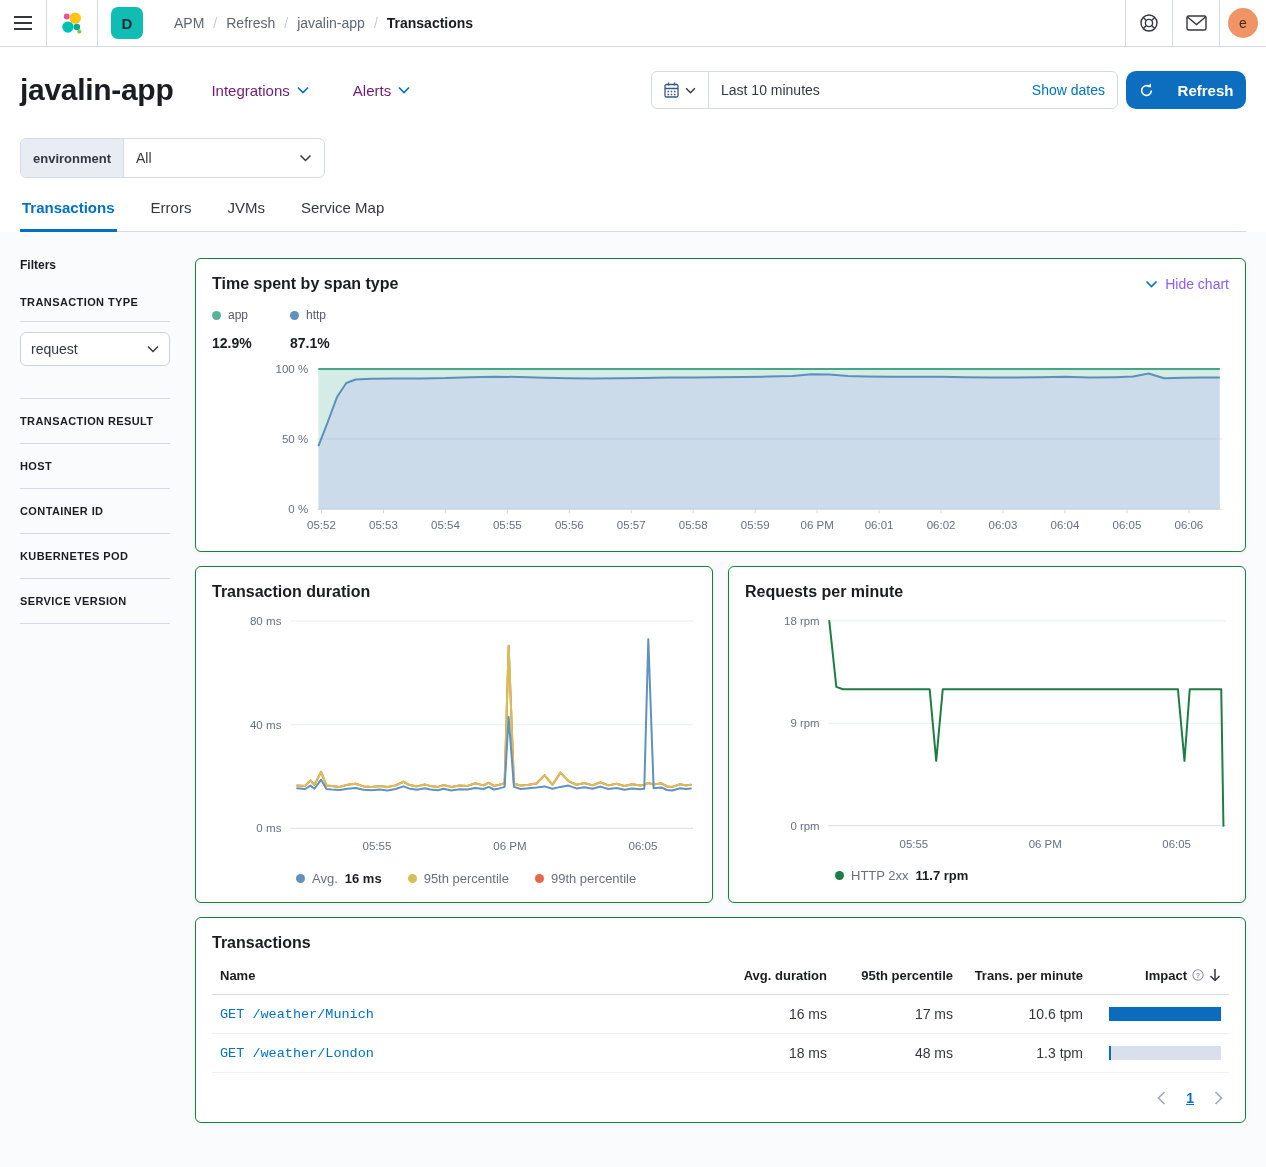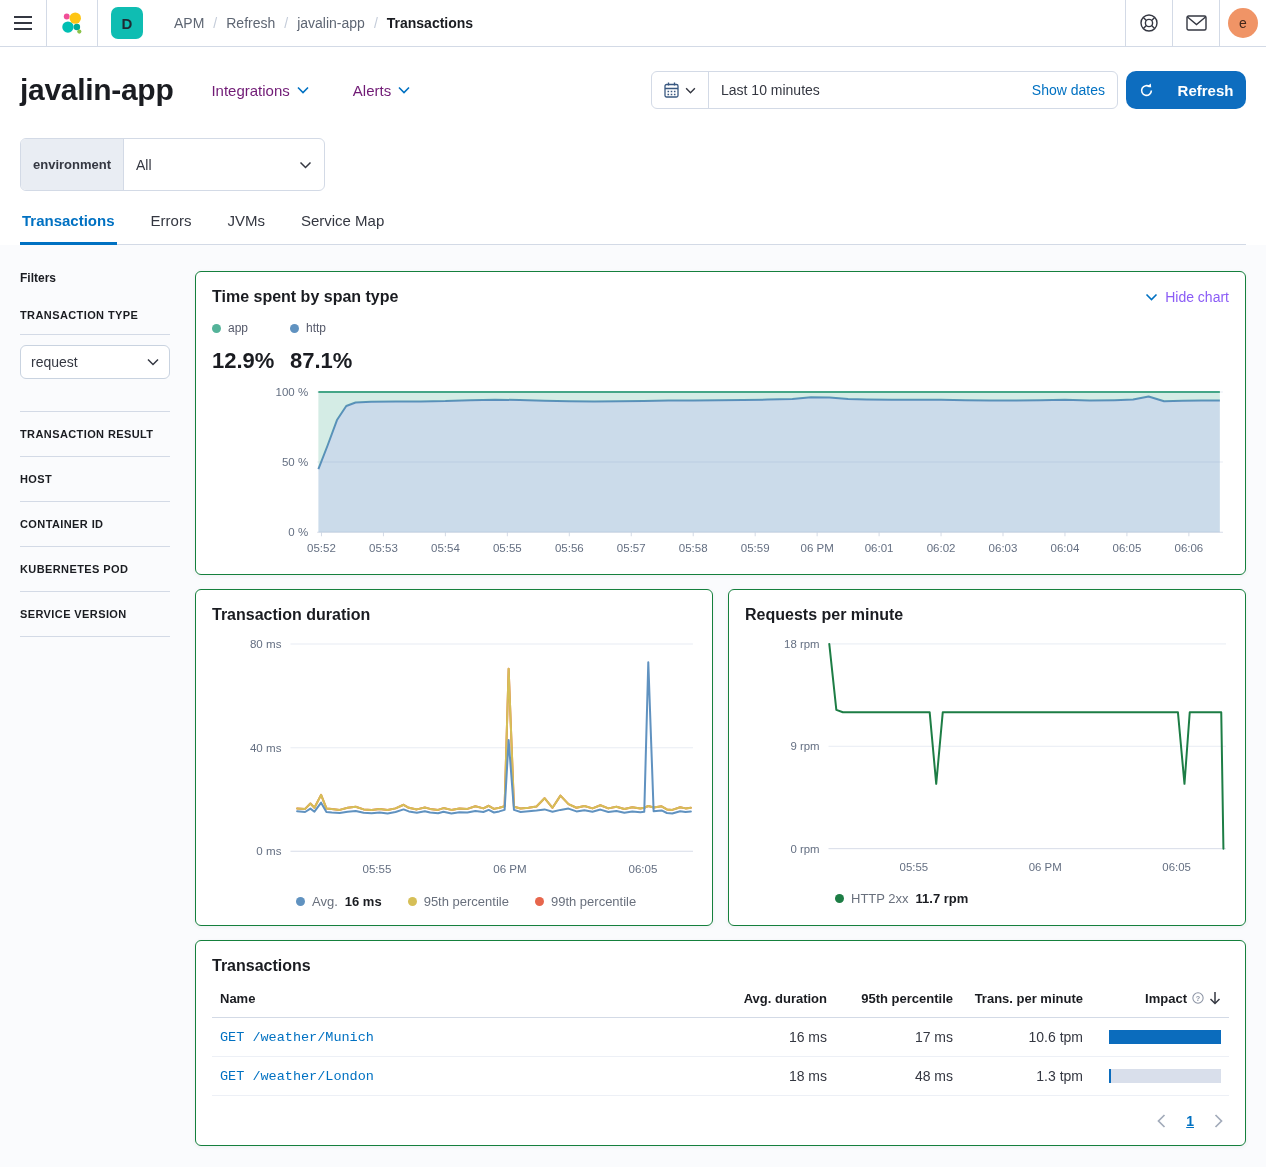--- a/index.html
+++ b/index.html
@@ -38,21 +38,21 @@
   .datepicker { display:flex; align-items:center; height:38px; width:467px; background:#fff; border:1px solid #d3dae6; border-radius:6px; overflow:hidden; }
   .dp-quick { display:flex; align-items:center; gap:6px; padding:0 12px; height:100%; border-right:1px solid #d3dae6; cursor:pointer; }
   .dp-text { flex:1; font-size:14px; color:#343741; padding-left:12px; }
   .dp-showdates { color:#0071c2; font-size:14px; padding-right:12px; cursor:pointer; white-space:nowrap; }
   .refresh-btn { margin-left:8px; height:38px; width:120px; background:#0d6dbf; border:none; border-radius:10px; color:#fff; font-size:15px; font-weight:600; display:flex; align-items:center; justify-content:center; gap:24px; cursor:pointer; font-family:inherit; }
 
   .search-row { display:flex; gap:8px; margin-top:29px; }
   .search-box { flex:1; height:38px; background:#fbfcfd; border:1px solid #d3dae6; border-radius:6px; display:flex; align-items:center; padding:0 12px; gap:9px; }
   .search-box input { border:none; outline:none; background:transparent; flex:1; font-size:14px; font-family:inherit; color:#343741; }
   .search-box input::placeholder { color:#646a77; }
-  .env-group { width:305px; height:53px; border:1px solid #d3dae6; border-radius:6px; display:flex; overflow:hidden; background:#fff; }
+  .env-group { width:305px; height:40px; border:1px solid #d3dae6; border-radius:6px; display:flex; overflow:hidden; background:#fff; }
   .env-label { background:#e9edf3; color:#343741; font-size:13px; font-weight:700; display:flex; align-items:center; padding:0 12px; border-right:1px solid #d3dae6; }
   .env-value { flex:1; display:flex; align-items:center; justify-content:space-between; padding:0 12px; font-size:14px; cursor:pointer; }
 
   .tabs-row { display:flex; gap:32px; margin-top:21px; border-bottom:1px solid #d3dae6; }
   .tab { padding:0 2px 13px; font-size:15px; color:#343741; cursor:pointer; margin-bottom:-1px; }
   .tab.active { color:#0071c2; font-weight:600; border-bottom:3px solid #0071c2; }
 
   
   .content { display:flex; padding:26px 20px 14px; background:#fafbfd; align-items:flex-start; }
   .filters { width:150px; margin-right:25px; flex-shrink:0; }
@@ -63,21 +63,21 @@
 
   .panels { flex:1; display:flex; flex-direction:column; gap:14px; }
   .panel { background:#fff; border:1px solid #15803d; border-radius:6px; box-shadow:0 1px 4px rgba(52,55,65,0.06); padding:16px; }
   .panel-title { font-size:16px; font-weight:700; color:#1a1c21; margin:0; }
   .panel-head { display:flex; align-items:center; justify-content:space-between; }
   .hide-chart { display:flex; align-items:center; gap:7px; color:#8b5cf6; font-size:14px; cursor:pointer; }
 
   .span-legend { display:flex; margin-top:15px; }
   .span-legend .col { width:78px; display:flex; align-items:center; gap:7px; font-size:12px; color:#55596a; }
   .span-values { display:flex; margin-top:13px; }
-  .span-values .val { width:78px; font-size:22px; font-weight:700; color:#1a1c21; }
+  .span-values .val { width:78px; font-size:14px; font-weight:700; color:#1a1c21; }
 
   .dot { width:9px; height:9px; border-radius:50%; flex-shrink:0; }
 
   .panel-row { display:flex; gap:15px; }
   .panel-row .panel { flex:1; }
 
   .chart-legend { display:flex; align-items:center; gap:26px; margin-top:12px; font-size:13px; }
   .chart-legend .item { display:flex; align-items:center; gap:7px; }
   .chart-legend .lbl { color:#69707d; }
   .chart-legend .val { color:#1a1c21; font-weight:700; }

